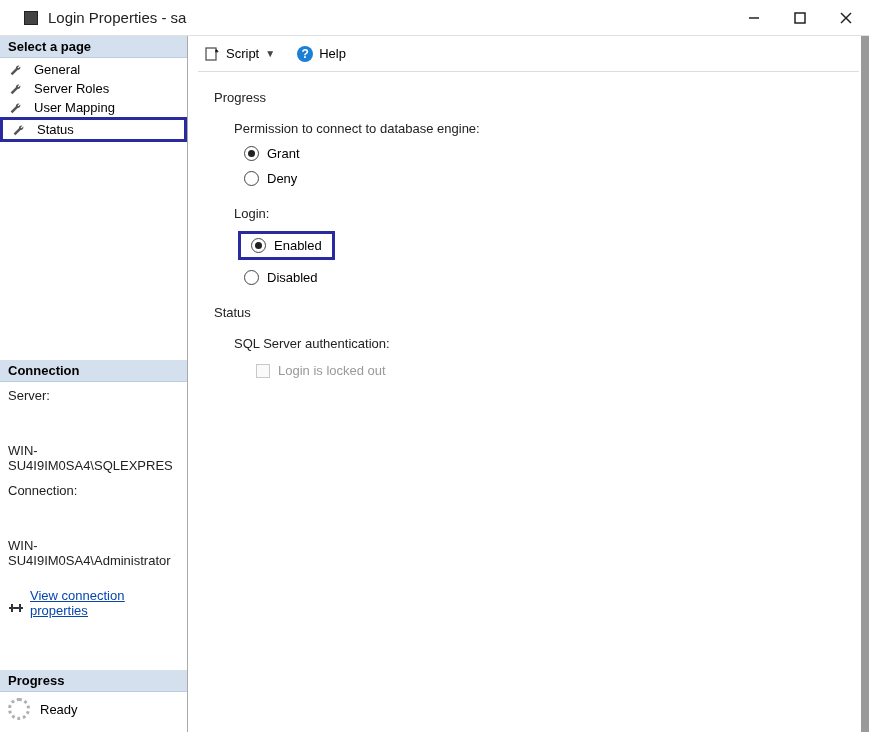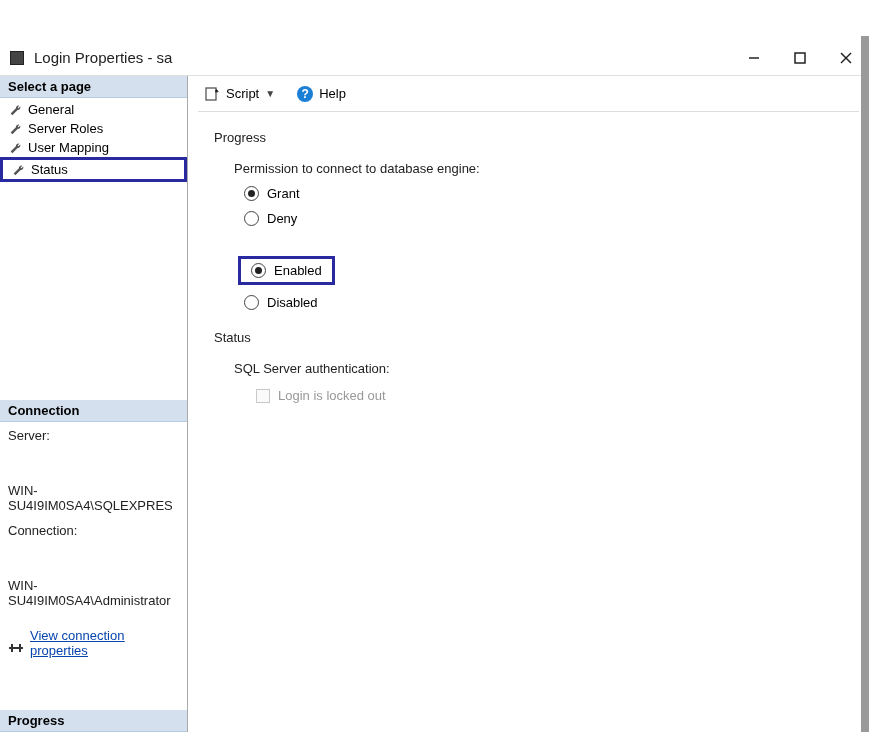--- a/index.html
+++ b/index.html
@@ -9,23 +9,22 @@
       width: 869px;
       height: 732px;
       background: #fff;
       overflow: hidden;
       color: #000;
     }
     .titlebar {
       display: flex;
       align-items: center;
       height: 36px;
-      padding-left: 10px;
+      padding-left: 24px;
       border-bottom: 1px solid #e0e0e0;
-      margin-top: 40px;
     }
     .titlebar .wicon {
       width: 14px; height: 14px;
       background: #444;
       margin-right: 10px;
       border: 1px solid #222;
     }
     .titlebar .title {
       font-size: 15px;
       color: #222;
@@ -60,21 +59,21 @@
     }
     .pages {
       flex: 0 0 auto;
       padding: 2px 0;
     }
     .page-item {
       display: flex;
       align-items: center;
       padding: 2px 8px;
       cursor: pointer;
-      gap: 6px;
+      gap: 12px;
     }
     .page-item.selected {
       border: 3px solid #2a2aa0;
     }
     .wrench-icon {
       width: 14px; height: 14px;
       display: inline-flex;
       align-items: center;
       justify-content: center;
     }
@@ -286,20 +285,21 @@
             </span>
           <span>Grant</span>
         </div>
         <div class="radio-row">
           <span class="radio"></span>
           <span>Deny</span>
         </div>
       </div>
 
       <div class="section-gap"></div>
+      <div class="lbl" style="margin-left:20px;">Login:</div>
       <div style="margin-left:20px;">
         <div class="radio-row highlighted">
           <span class="radio">
               <span class="dot"></span>
             </span>
           <span>Enabled</span>
         </div>
         <div class="radio-row">
           <span class="radio"></span>
           <span>Disabled</span>

